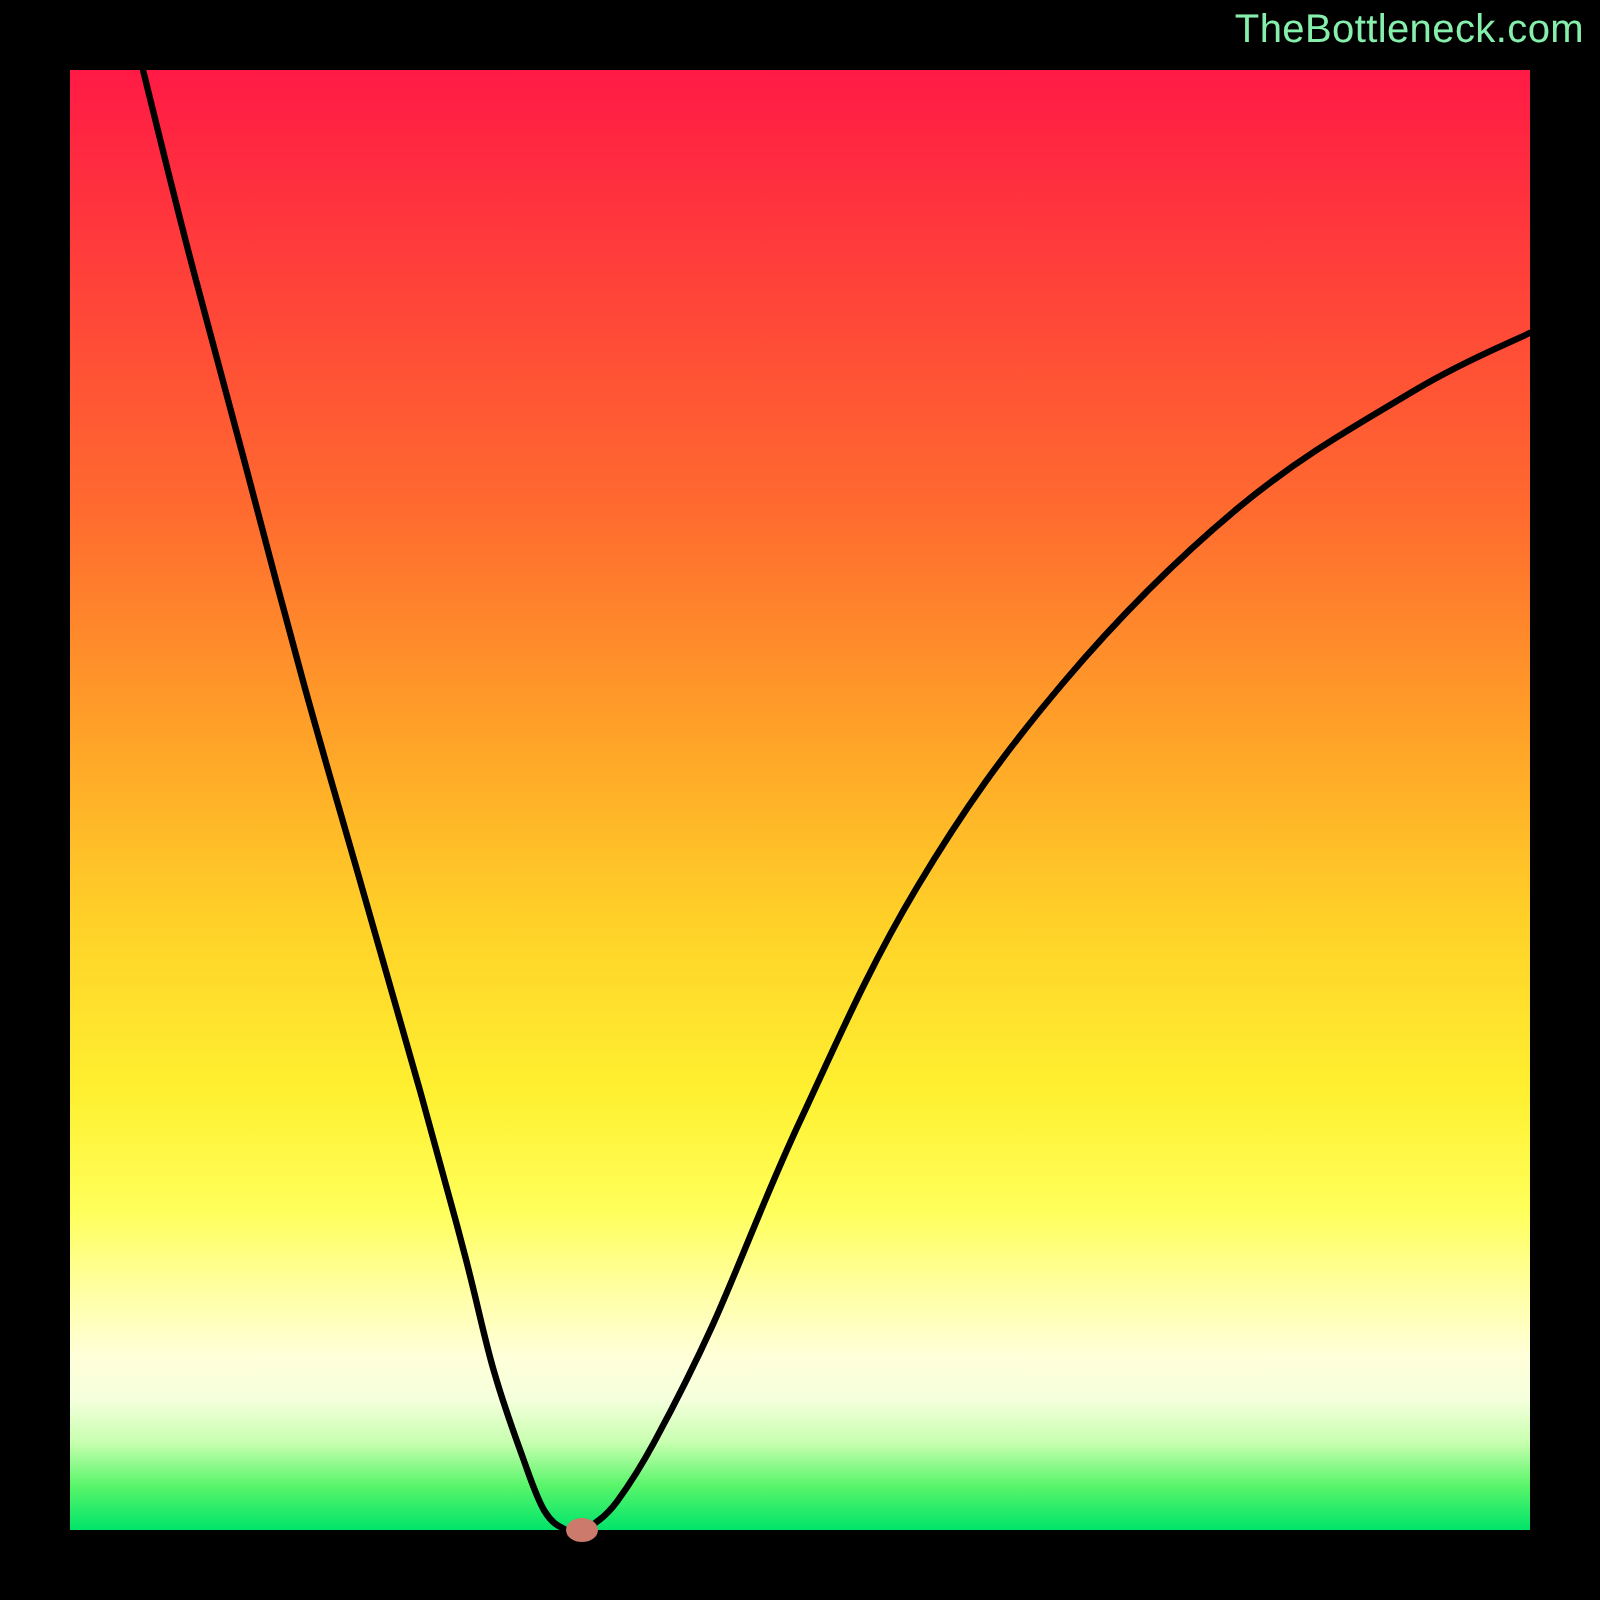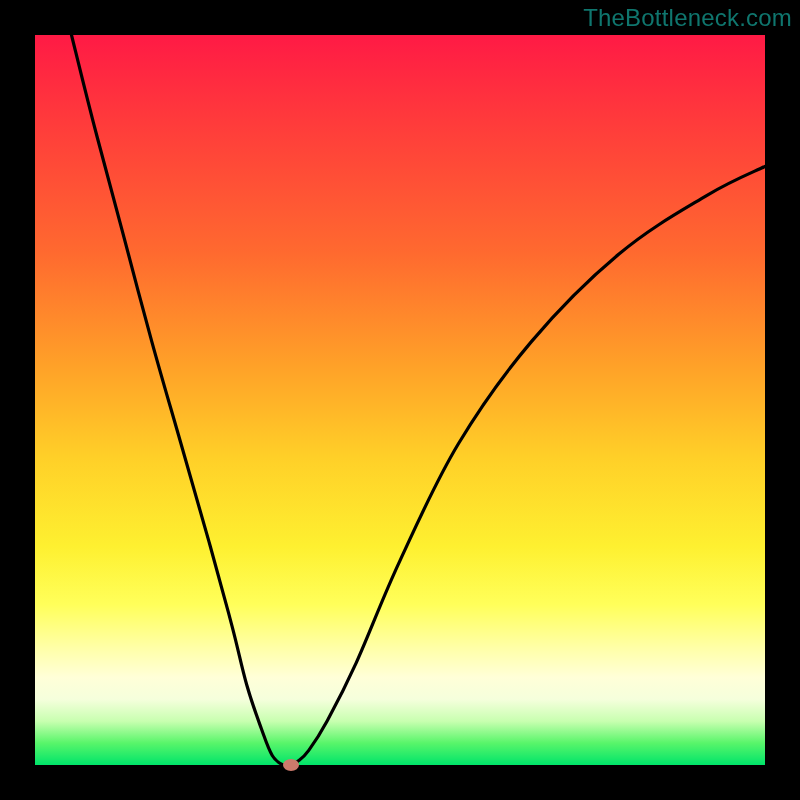--- a/index.html
+++ b/index.html
@@ -39,22 +39,22 @@
       #f5ffdc 91%,
       #c8ffb0 94%,
       #58f56a 97%,
       #00e46a 100%
     );
   }
   .watermark {
     position: absolute;
     top: 4px;
     right: 8px;
-    color: #0f766e;
-    font-size: 24px;
+    color: #86efac;
+    font-size: 20px;
     letter-spacing: 0.2px;
     font-weight: 500;
     z-index: 5;
   }
   svg.curve {
     position: absolute;
     left: 0;
     top: 0;
     width: 730px;
     height: 730px;

